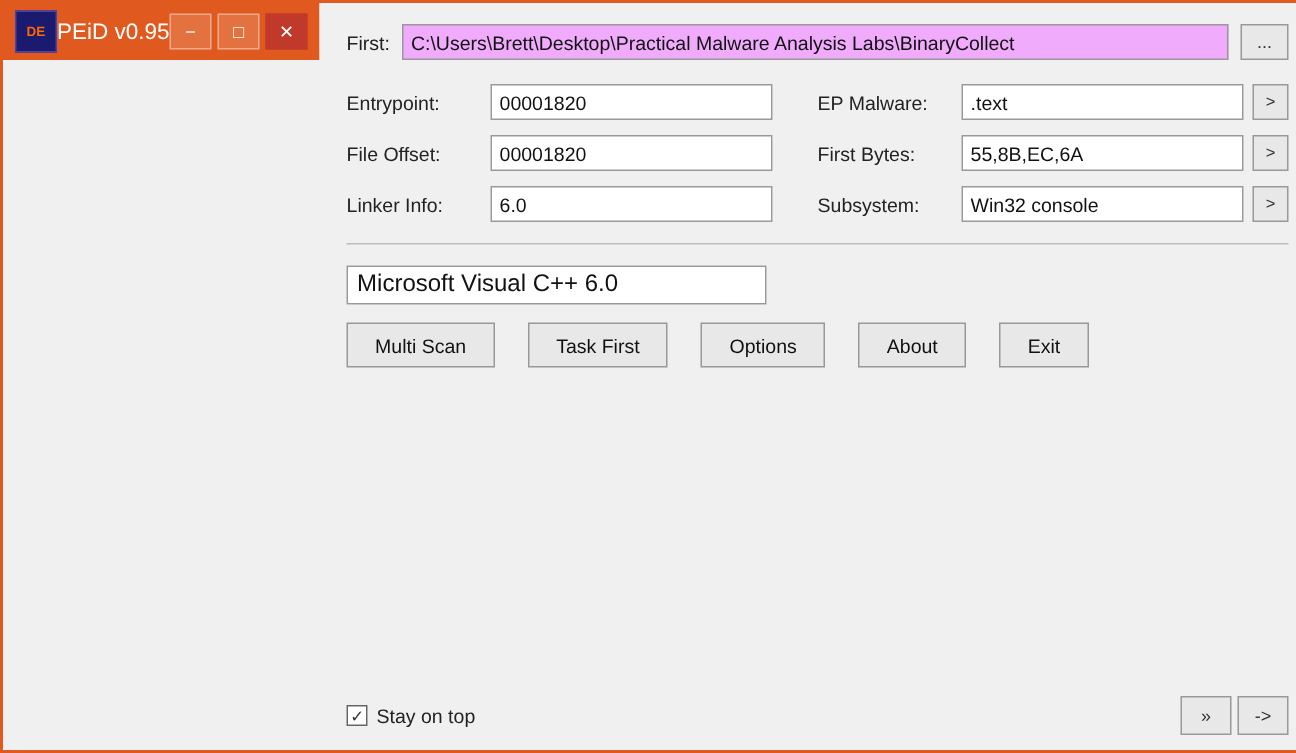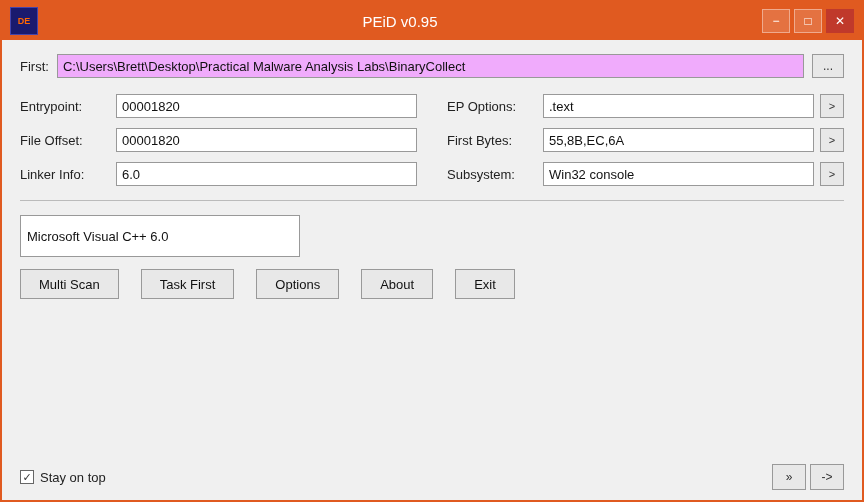--- a/index.html
+++ b/index.html
@@ -9,21 +9,20 @@
       background: #f0f0f0;
       font-family: 'Segoe UI', Tahoma, sans-serif;
       font-size: 13px;
       overflow: hidden;
     }
 
     .window {
       width: 864px;
       height: 502px;
       display: flex;
-      flex-direction: column;
       border: 2px solid #e05a20;
     }
 
     .title-bar {
       background: #e05a20;
       display: flex;
       align-items: center;
       justify-content: space-between;
       height: 38px;
       padding: 0 8px;
@@ -173,22 +172,22 @@
 
     .detected-row {
       display: flex;
       align-items: center;
     }
 
     .detected-field {
       background: white;
       border: 1px solid #999;
       padding: 3px 6px;
-      font-size: 13px;
-      height: 42px;
+      font-size: 16px;
+      height: 26px;
       width: 280px;
       color: #111;
     }
 
     .buttons-row {
       display: flex;
       gap: 22px;
       align-items: center;
     }
 
@@ -276,21 +275,21 @@
     </div>
 
     <div class="info-grid">
 
       <div class="info-row">
         <span class="info-label">Entrypoint:</span>
         <input class="text-field info-value" type="text" readonly="" value="00001820" style="">
       </div>
 
       <div class="info-row">
-        <span class="info-label">EP Options:</span>
+        <span class="info-label">EP Malware:</span>
         <input class="text-field info-value" type="text" readonly="" value=".text" style="">
         <button class="arrow-btn">&gt;</button>
       </div>
 
       <div class="info-row">
         <span class="info-label">File Offset:</span>
         <input class="text-field info-value" type="text" readonly="" value="00001820" style="">
       </div>
 
       <div class="info-row">

